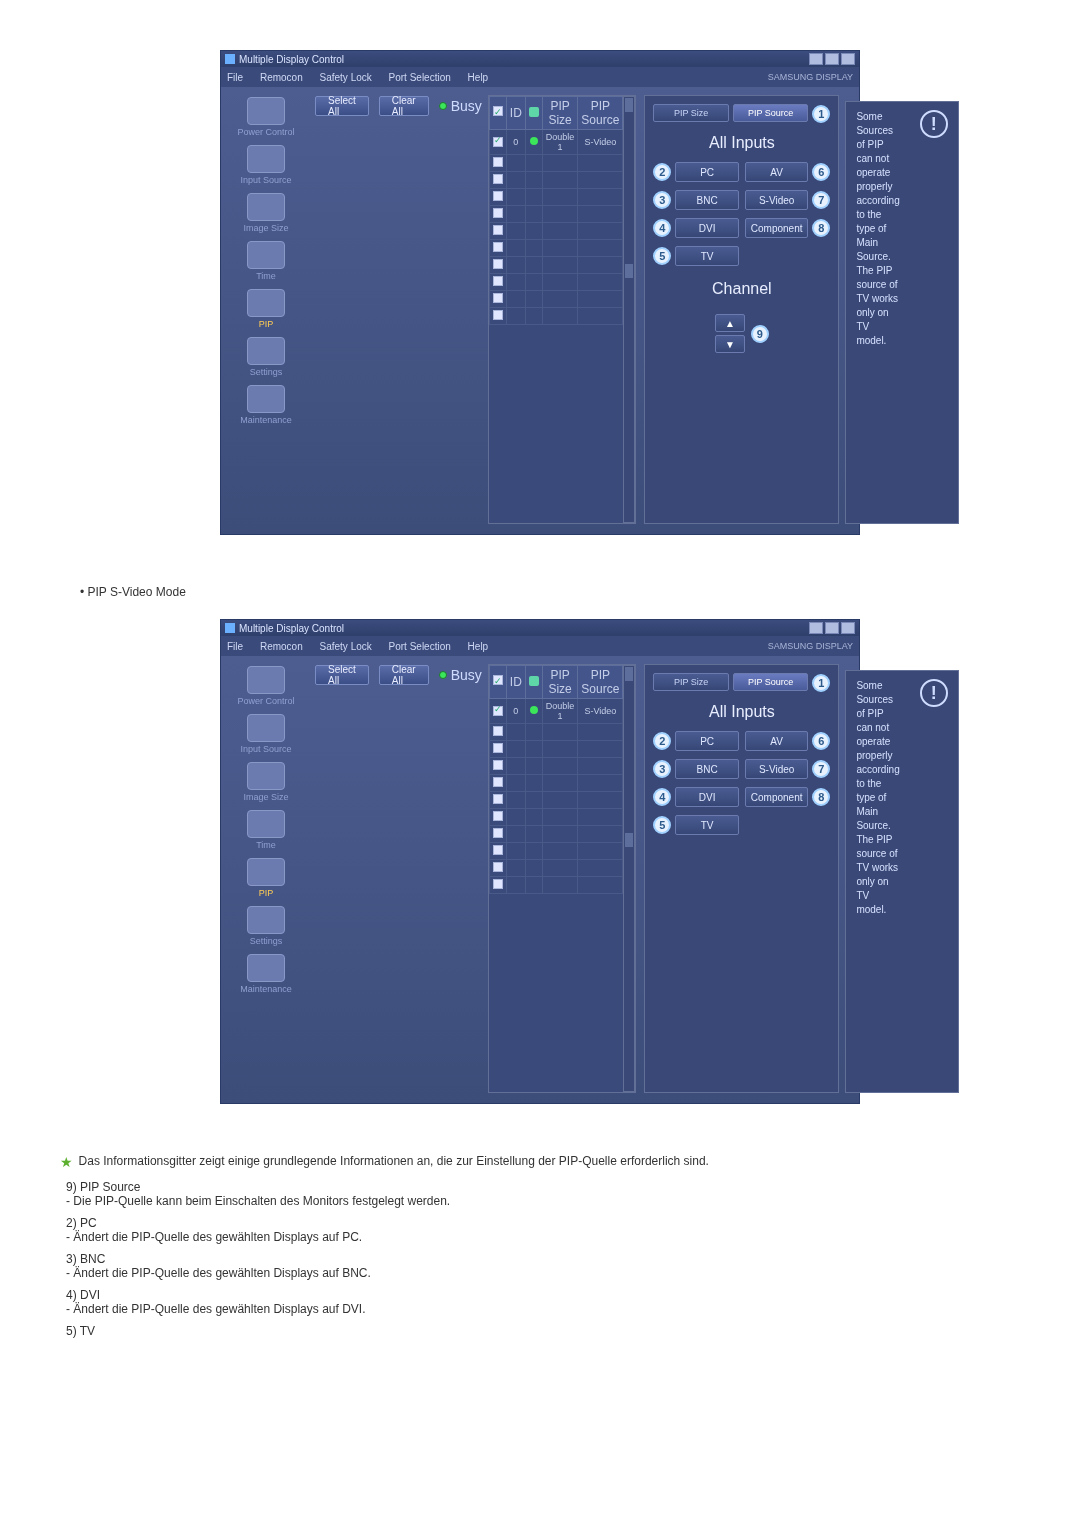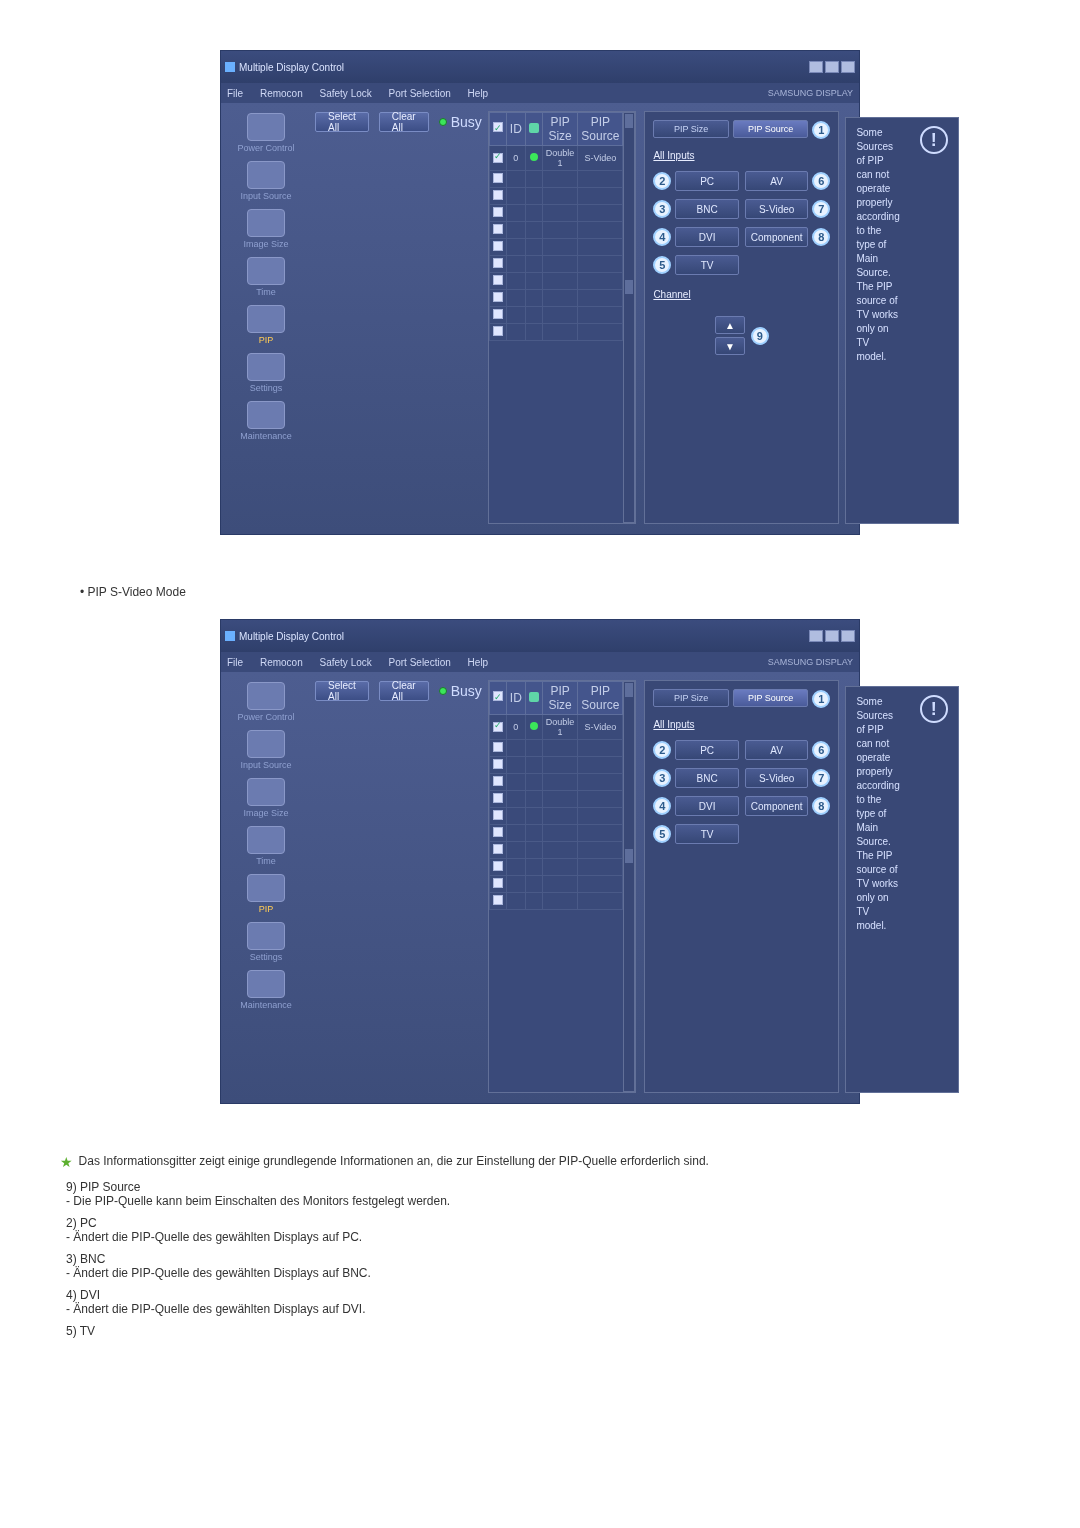--- a/index.html
+++ b/index.html
@@ -14,21 +14,21 @@
   .app-window {
     width: 640px;
     height: 485px;
     border: 1px solid #2a3a66;
     background: #4a5a88;
     margin: 20px auto 50px auto;
     display: flex;
     flex-direction: column;
   }
   .titlebar {
-    height: 32px;
+    height: 16px;
     background: linear-gradient(#3b4c7e,#2f3f6b);
     color: #dbe4ff;
     font-size: 10px;
     display: flex;
     align-items: center;
     padding: 0 4px;
     justify-content: space-between;
   }
   .titlebar .left { display:flex; align-items:center; gap:4px;}
   .titlebar .icon { width:10px; height:10px; background:#6ab0ff; display:inline-block;}
@@ -141,21 +141,21 @@
   .tab.active { background:linear-gradient(#6a7bc0,#4a5b9a); color:#fff;}
   .badge {
     width:18px;height:18px;border-radius:50%;
     border:2px solid #9fd0ff;
     background:#e8f2ff;
     color:#2c5a8a;
     display:flex;align-items:center;justify-content:center;
     font-weight:bold;
     font-size:11px;
   }
-  .section-title { text-align:left; color:#e8edff; margin:4px 0 4px 0; font-size:10px;text-decoration:underline;}
+  .section-title { text-align:center; color:#e8edff; margin:4px 0 4px 0; font-size:16px;}
   .src-row { display:flex; align-items:center; gap:4px; margin-bottom:4px;}
   .src-btn {
     flex:1;
     height:20px;
     background:linear-gradient(#4a5b92,#364776);
     border:1px solid #6b7bb0;
     border-radius:2px;
     display:flex;
     align-items:center;
     justify-content:center;

